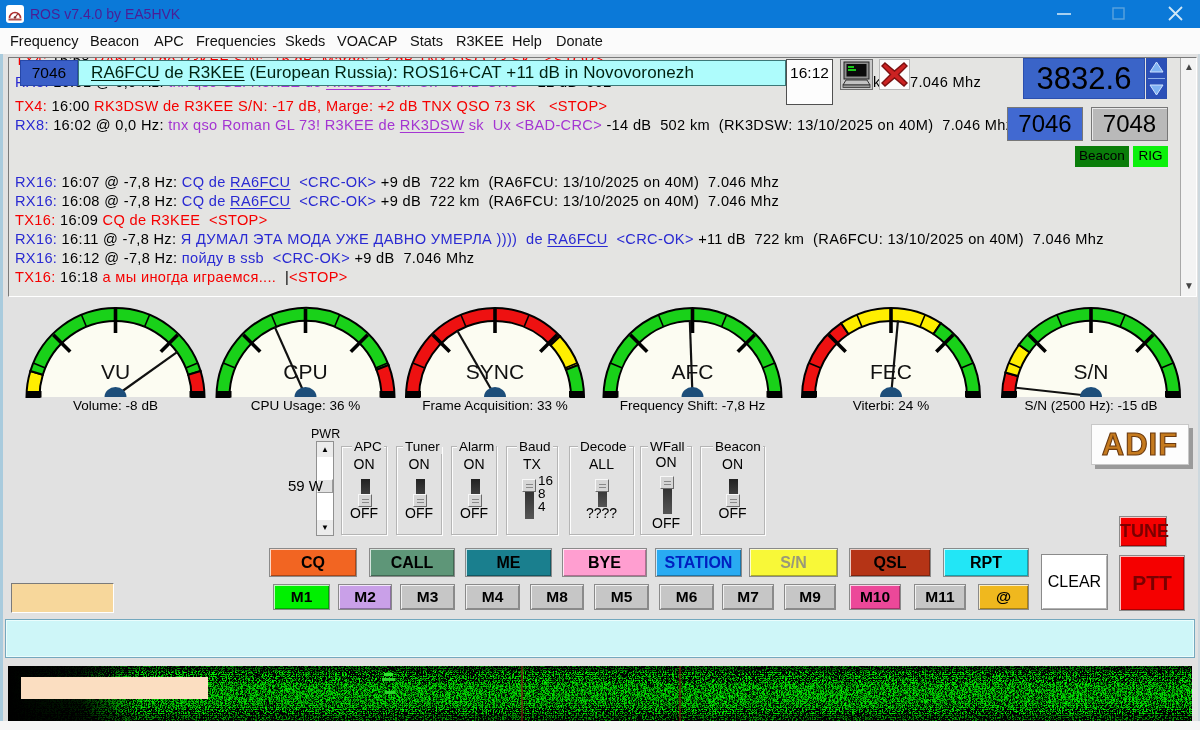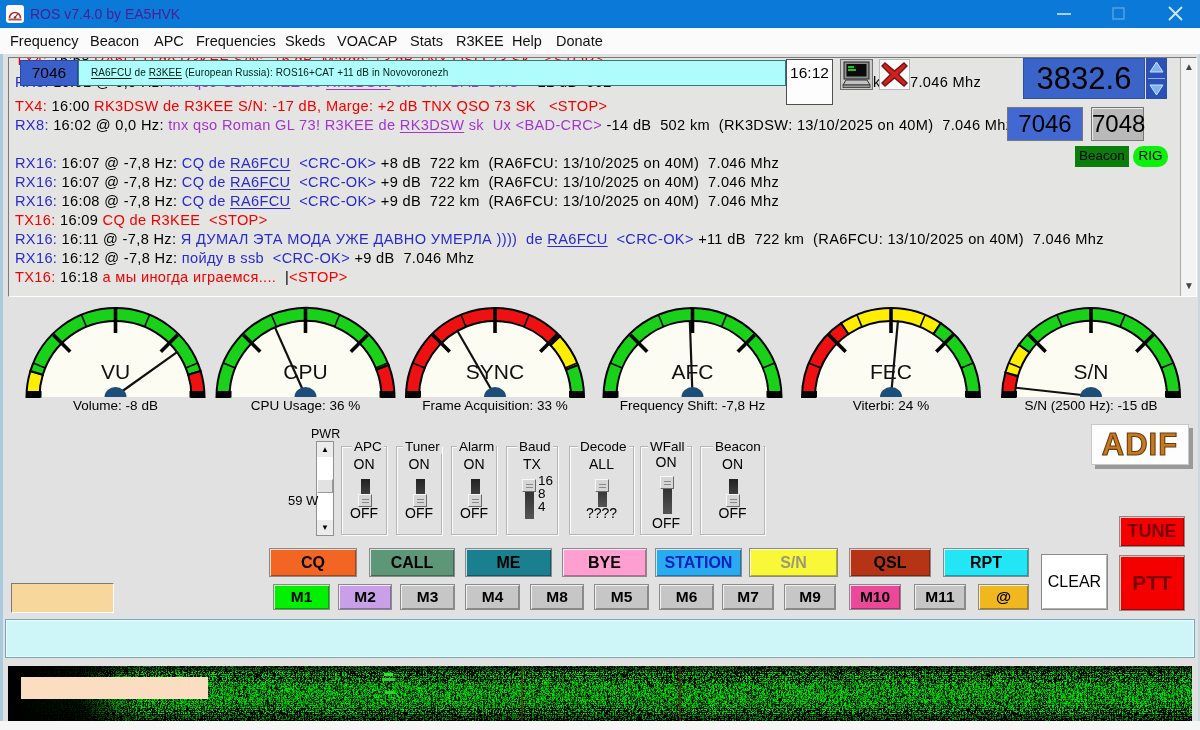--- a/index.html
+++ b/index.html
@@ -16,38 +16,38 @@
 
 #log { left:8px; top:57px; width:1189px; height:240px; overflow:hidden; background:#e4e4e2; border:1px solid; border-color:#7a7a7a #fff #fff #7a7a7a; }
 .ll { position:absolute; left:6px; font-size:14.6px; line-height:19px; letter-spacing:0.33px; white-space:pre; }
 .red { color:#f50000; }
 .blu { color:#2a2ad2; }
 .vio { color:#a435d2; }
 .blk { color:#000; }
 u { text-underline-offset:2px; }
 
 #chip { left:20px; top:60px; width:58px; height:26px; background:#3a5fc8; border:1px solid #2647a8; color:#000; font-size:15.5px; text-align:center; line-height:24px; }
-#tip { left:78px; top:60px; width:708px; height:26px; background:#aefcfc; border:1px solid #3c7878; font-size:10px; letter-spacing:0.1px; color:#021; line-height:24px; padding-left:12px; }
+#tip { left:78px; top:60px; width:708px; height:26px; background:#aefcfc; border:1px solid #3c7878; font-size:17px; letter-spacing:0.1px; color:#021; line-height:24px; padding-left:12px; }
 #timebox { left:786px; top:59px; width:47px; height:46px; background:#fdfdfd; border:1px solid #505050; font-size:15.5px; color:#000; text-align:center; line-height:26px; }
 
 #freqbig { left:1023px; top:58px; width:122px; height:41px; background:#3a64c8; border:1px solid #2b4fae; color:#000; font-size:31px; text-align:center; line-height:39px; }
 #spin { left:1146px; top:58px; width:21px; height:41px; background:#2b50b8; border:1px solid #2b4fae; }
 #b7046 { left:1007px; top:107px; width:76px; height:34px; background:#4169d1; border:1px solid #777; color:#000; font-size:24px; text-align:center; line-height:32px; }
-#b7048 { left:1091px; top:107px; width:53px; height:34px; background:#b9b9b9; border:1px solid #777; box-shadow:inset 1px 1px 0 #e9e9e9; color:#000; font-size:24px; text-align:center; line-height:32px; }
+#b7048 { left:1091px; top:107px; width:77px; height:34px; background:#b9b9b9; border:1px solid #777; box-shadow:inset 1px 1px 0 #e9e9e9; color:#000; font-size:24px; text-align:center; line-height:32px; }
 #lblbeacon { left:1075px; top:146px; width:54px; height:21px; background:#0a7d0a; color:#000; font-size:13.5px; text-align:center; line-height:20px; }
-#lblrig { left:1133px; top:146px; width:35px; height:21px; background:#0cf00c; color:#000; font-size:13.5px; text-align:center; line-height:20px;border-radius:10px; }
+#lblrig { left:1133px; top:146px; width:35px; height:21px; background:#0cf00c; color:#000; font-size:13.5px; text-align:center; line-height:20px; }
 
 #lsb { left:1180px; top:58px; width:16px; height:238px; background:#f3f3f3; border-left:1px solid #a8a8a8; }
 .chev { position:absolute; left:0; width:16px; font-size:10px; color:#444; text-align:center; }
 
 #pwrlab { left:311px; top:427px; font-size:12.5px; color:#000; }
 #pwrsl { left:316px; top:441px; width:18px; height:95px; background:#fff; border:1px solid #909090; }
 .sbtn { position:absolute; left:0; width:16px; height:15px; background:#ececec; color:#000; font-size:8px; text-align:center; line-height:15px; }
 #pwrthumb { position:absolute; left:0; top:37px; width:16px; height:14px; background:#e2e2e2; border:1px solid #999; border-top-color:#fff; border-left-color:#fff; }
-#wlab { left:288px; top:477px; font-size:13px; color:#000;margin-top:16px; }
+#wlab { left:288px; top:477px; font-size:15px; color:#000; }
 
 .grp { position:absolute; top:446px; height:89px; border:1px solid #b5b5b5; box-shadow:1px 1px 0 #fdfdfd, inset 1px 1px 0 #fdfdfd; }
 .gcap { position:absolute; top:-8px; background:#e1e1e1; font-size:13.5px; color:#000; padding:0 2px; white-space:nowrap; }
 .gtop { position:absolute; top:9px; width:100%; text-align:center; font-size:14px; color:#000; }
 .gbot { position:absolute; top:58px; width:100%; text-align:center; font-size:14px; color:#000; }
 .sw { position:absolute; }
 .swtrack { position:absolute; background:linear-gradient(#222,#555); }
 .swthumb { position:absolute; width:14px; height:13px; background:#d6d6d6; border:1px solid; border-color:#f8f8f8 #6a6a6a #6a6a6a #f8f8f8; }
 .swthumb::after { content:""; position:absolute; left:3px; top:4px; width:7px; height:1px; background:#888; box-shadow:0 3px 0 #888; }
 
@@ -97,21 +97,20 @@
 <div class="abs" style="left:0;top:54px;width:3px;height:676px;background:#a9cbdd"></div>
 <div class="abs" style="left:1198px;top:54px;width:2px;height:676px;background:#cdd8de"></div>
 
 <div class="abs" id="log">
 <div class="ll red" style="top:-7px">TX4: <span class="blk">15:58</span> RA6FCU de R3KEE S/N: -16 dB, Marge: +3 dB TNX QSO 73 SK&nbsp;&nbsp; &lt;STOP&gt;</div>
 <div class="ll blu" style="top:15px">RX8: <span class="blk">16:01 @ 0,0 Hz:</span> <span class="vio">tnx qso GL! R3KEE de <u>RK3DSW</u> sk&nbsp; Ux &lt;BAD-CRC&gt;</span><span class="blk"> -22 dB&nbsp; 502</span></div>
 <div class="ll blk" style="top:15px;left:864px">km</div>
     <div class="ll blk" style="top:15px;left:901px">7.046 Mhz</div>
 <div class="ll red" style="top:39px">TX4: <span class="blk">16:00</span> RK3DSW de R3KEE S/N: -17 dB, Marge: +2 dB TNX QSO 73 SK&nbsp;&nbsp; &lt;STOP&gt;</div>
 <div class="ll blu" style="top:58px">RX8: <span class="blk">16:02 @ 0,0 Hz:</span> <span class="vio">tnx qso Roman GL 73! R3KEE de <u>RK3DSW</u> sk&nbsp; Ux &lt;BAD-CRC&gt;</span><span class="blk"> -14 dB&nbsp; 502 km&nbsp; (RK3DSW: 13/10/2025 on 40M)&nbsp; 7.046 Mhz</span></div>
-<div class="ll blu" style="top:96px">RX16: <span class="blk">16:07 @ -7,8 Hz:</span> CQ de <u>RA6FCU</u>&nbsp; &lt;CRC-OK&gt;<span class="blk"> +8 dB&nbsp; 722 km&nbsp; (RA6FCU: 13/10/2025 on 40M)&nbsp; 7.046 Mhz</span></div>
 <div class="ll blu" style="top:115px">RX16: <span class="blk">16:07 @ -7,8 Hz:</span> CQ de <u>RA6FCU</u>&nbsp; &lt;CRC-OK&gt;<span class="blk"> +9 dB&nbsp; 722 km&nbsp; (RA6FCU: 13/10/2025 on 40M)&nbsp; 7.046 Mhz</span></div>
 <div class="ll blu" style="top:134px">RX16: <span class="blk">16:08 @ -7,8 Hz:</span> CQ de <u>RA6FCU</u>&nbsp; &lt;CRC-OK&gt;<span class="blk"> +9 dB&nbsp; 722 km&nbsp; (RA6FCU: 13/10/2025 on 40M)&nbsp; 7.046 Mhz</span></div>
 <div class="ll red" style="top:153px">TX16: <span class="blk">16:09</span> CQ de R3KEE&nbsp; &lt;STOP&gt;</div>
 <div class="ll blu" style="top:172px">RX16: <span class="blk">16:11 @ -7,8 Hz:</span> Я ДУМАЛ ЭТА МОДА УЖЕ ДАВНО УМЕРЛА ))))&nbsp; de <u>RA6FCU</u>&nbsp; &lt;CRC-OK&gt;<span class="blk"> +11 dB&nbsp; 722 km&nbsp; (RA6FCU: 13/10/2025 on 40M)&nbsp; 7.046 Mhz</span></div>
 <div class="ll blu" style="top:191px">RX16: <span class="blk">16:12 @ -7,8 Hz:</span> пойду в ssb&nbsp; &lt;CRC-OK&gt;<span class="blk"> +9 dB&nbsp; 7.046 Mhz</span></div>
 <div class="ll red" style="top:210px">TX16: <span class="blk">16:18</span> а мы иногда играемся....&nbsp; <span style="color:#000">|</span>&lt;STOP&gt;</div>
 </div>
 
 <div class="abs" id="chip">7046</div>
 <div class="abs nw" id="tip"><u>RA6FCU</u> de <u>R3KEE</u> (European Russia): ROS16+CAT +11 dB in Novovoronezh</div>
@@ -340,21 +339,21 @@
 <div class="btn r2" style="left:530px;width:54px;background:#c6c6c6">M8</div>
 <div class="btn r2" style="left:594px;width:55px;background:#c6c6c6">M5</div>
 <div class="btn r2" style="left:659px;width:55px;background:#c6c6c6">M6</div>
 <div class="btn r2" style="left:722px;width:52px;background:#c6c6c6">M7</div>
 <div class="btn r2" style="left:784px;width:52px;background:#c6c6c6">M9</div>
 <div class="btn r2" style="left:849px;width:52px;background:#ec4899">M10</div>
 <div class="btn r2" style="left:914px;width:52px;background:#c6c6c6">M11</div>
 <div class="btn r2" style="left:978px;width:51px;background:#f0b81e">@</div>
 
 <div class="btn" style="left:1041px;top:554px;width:67px;height:56px;background:#fff;font-size:16px;line-height:54px">CLEAR</div>
-<div class="btn" style="left:1119px;top:516px;width:66px;height:31px;background:#f50000;color:#7a0000;font-weight:bold;font-size:18px;line-height:29px">TUNE</div>
+<div class="btn" style="left:1119px;top:516px;width:48px;height:31px;background:#f50000;color:#7a0000;font-weight:bold;font-size:18px;line-height:29px">TUNE</div>
 <div class="btn" style="left:1119px;top:555px;width:66px;height:56px;background:#f50000;color:#7a0000;font-weight:bold;font-size:21px;line-height:54px">PTT</div>
 
 <div class="abs" id="beigebox"></div>
 <div class="abs" id="txbar"></div>
 <div class="abs" id="wf">
  <svg width="1184" height="55">
   <defs>
    <filter id="nz1" x="0" y="0" width="100%" height="100%">
     <feTurbulence type="turbulence" baseFrequency="0.7 0.5" numOctaves="2" seed="23" stitchTiles="stitch"></feTurbulence>
     <feColorMatrix type="matrix" values="0 0 0 0 0  2.4 1.6 0 0 -0.95  0 0 0 0 0  0 0 0 0 1"></feColorMatrix>

